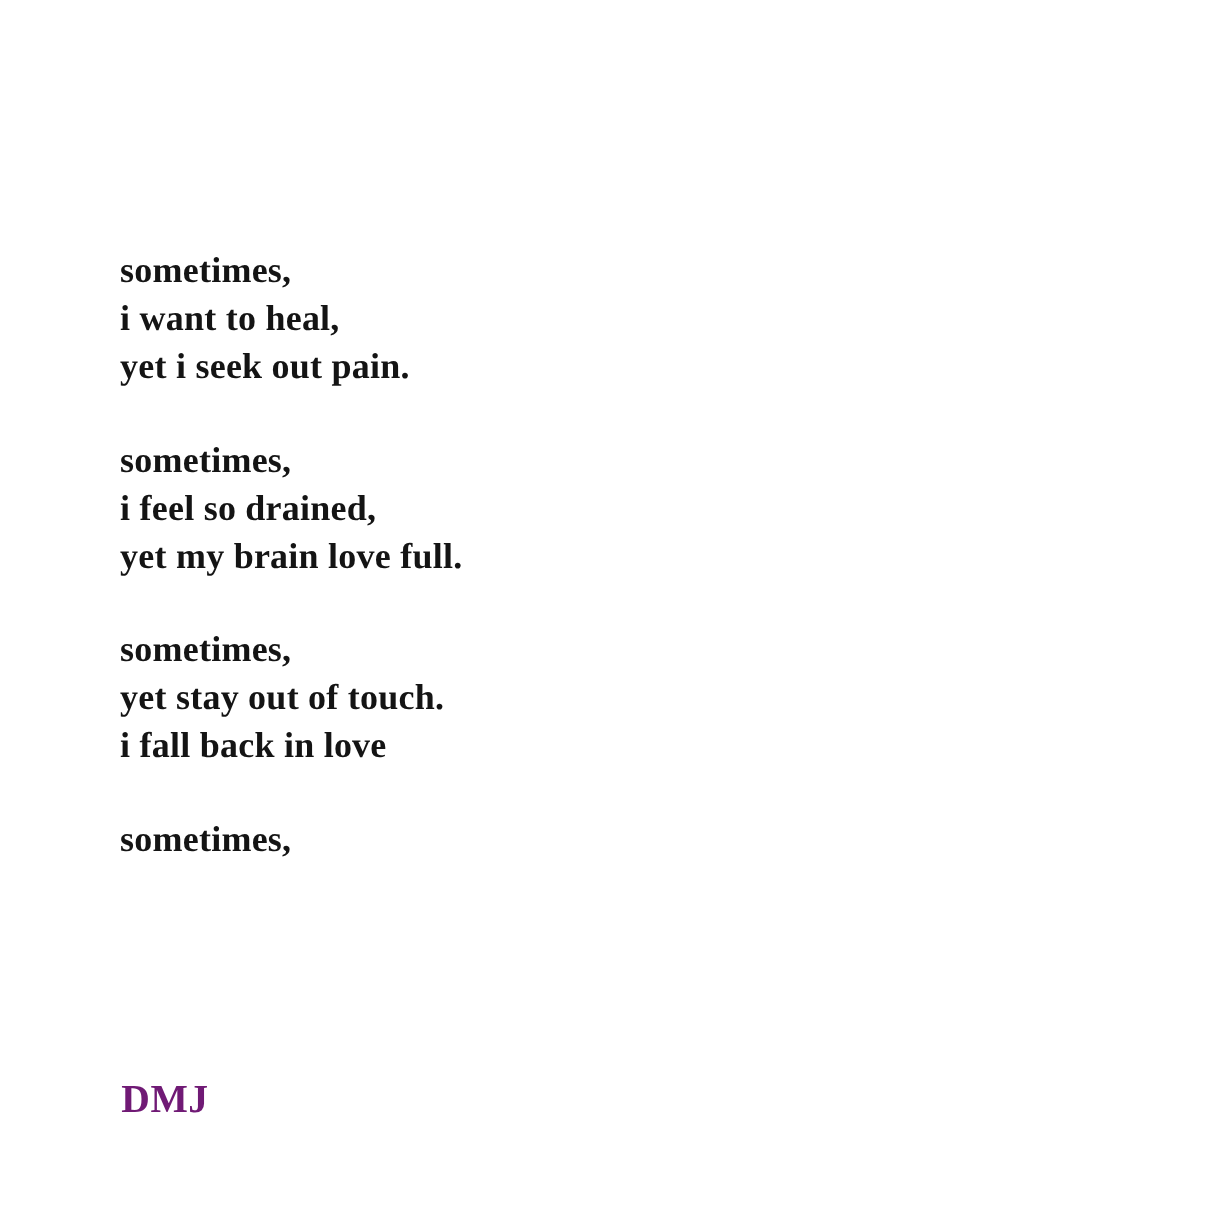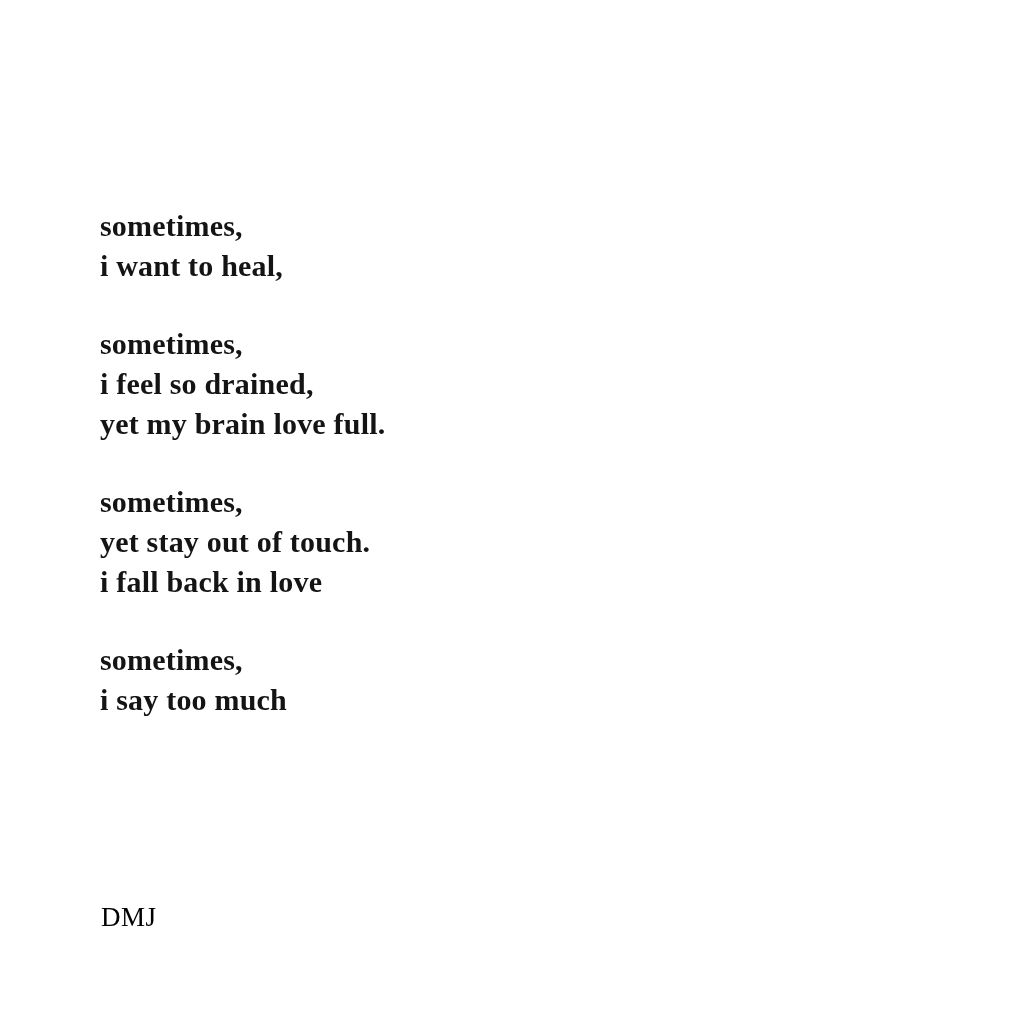--- a/index.html
+++ b/index.html
@@ -37,53 +37,53 @@
     line-height: 40px;
     font-weight: 700;
     letter-spacing: 0.2px;
     color: #141414;
     white-space: pre;
   }
   .signature {
     position: absolute;
     left: 101px;
     top: 897px;
-    font-size: 27px;
+    font-size: 33px;
     line-height: 40px;
-    font-weight: 400;
+    font-weight: 700;
     letter-spacing: 0.5px;
-    color: #000000;
+    color: #701a75;
   }
 </style>
 </head>
 <body>
 
 <div class="page">
 
   <div class="poem">
 
     <div class="stanza">
       <div class="line">sometimes,</div>
       <div class="line">i want to heal,</div>
+      <div class="line">yet i seek out pain.</div>
     </div>
 
     <div class="stanza">
       <div class="line">sometimes,</div>
       <div class="line">i feel so drained,</div>
       <div class="line">yet my brain love full.</div>
     </div>
 
     <div class="stanza">
       <div class="line">sometimes,</div>
       <div class="line">yet stay out of touch.</div>
       <div class="line">i fall back in love</div>
     </div>
 
     <div class="stanza">
       <div class="line">sometimes,</div>
-      <div class="line">i say too much</div>
     </div>
 
   </div>
 
   <div class="signature">DMJ</div>
 
 </div>
 
 </body></html>

